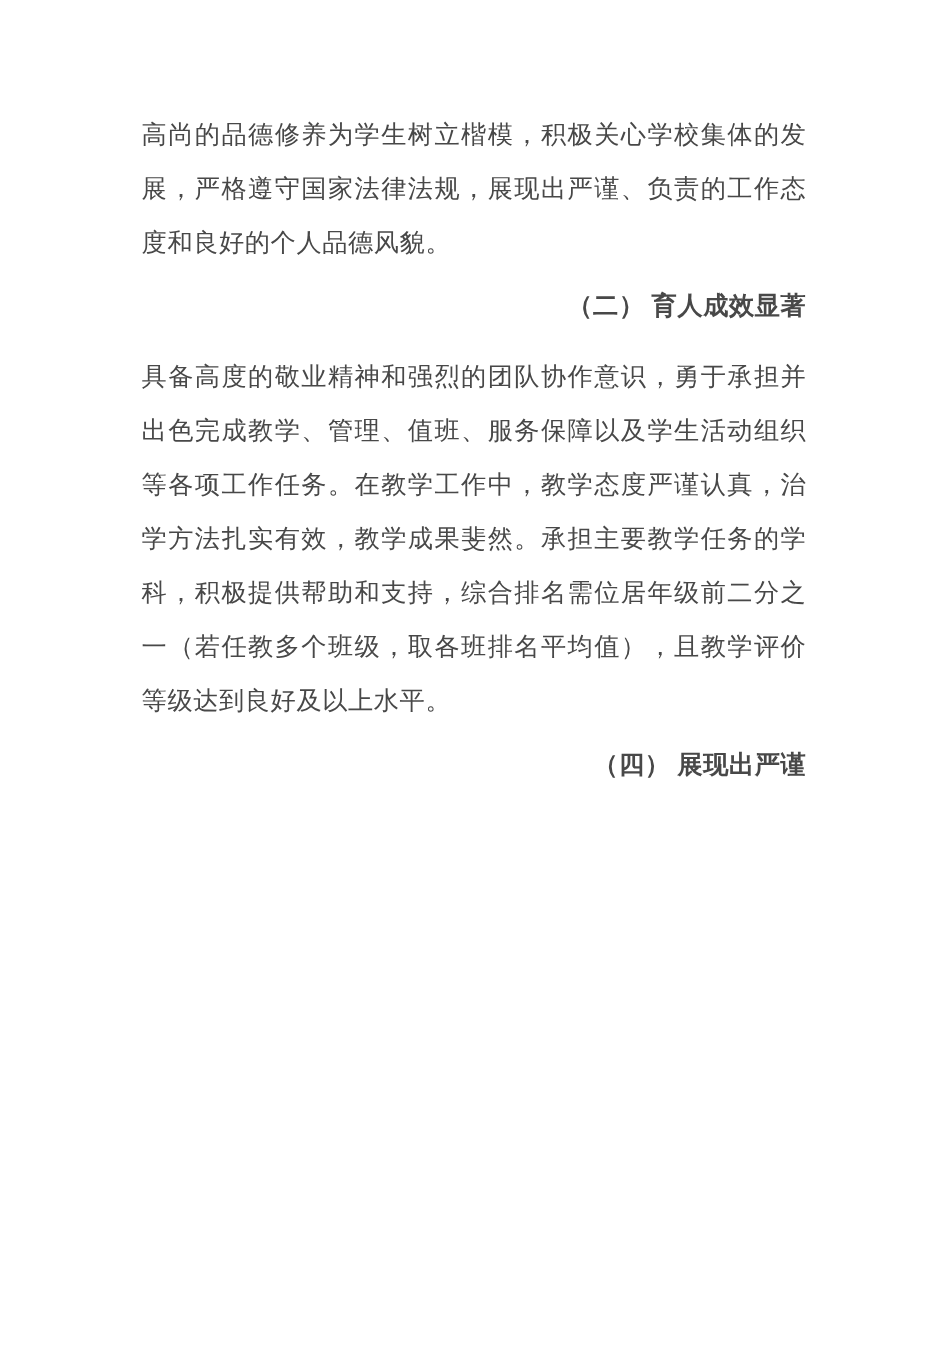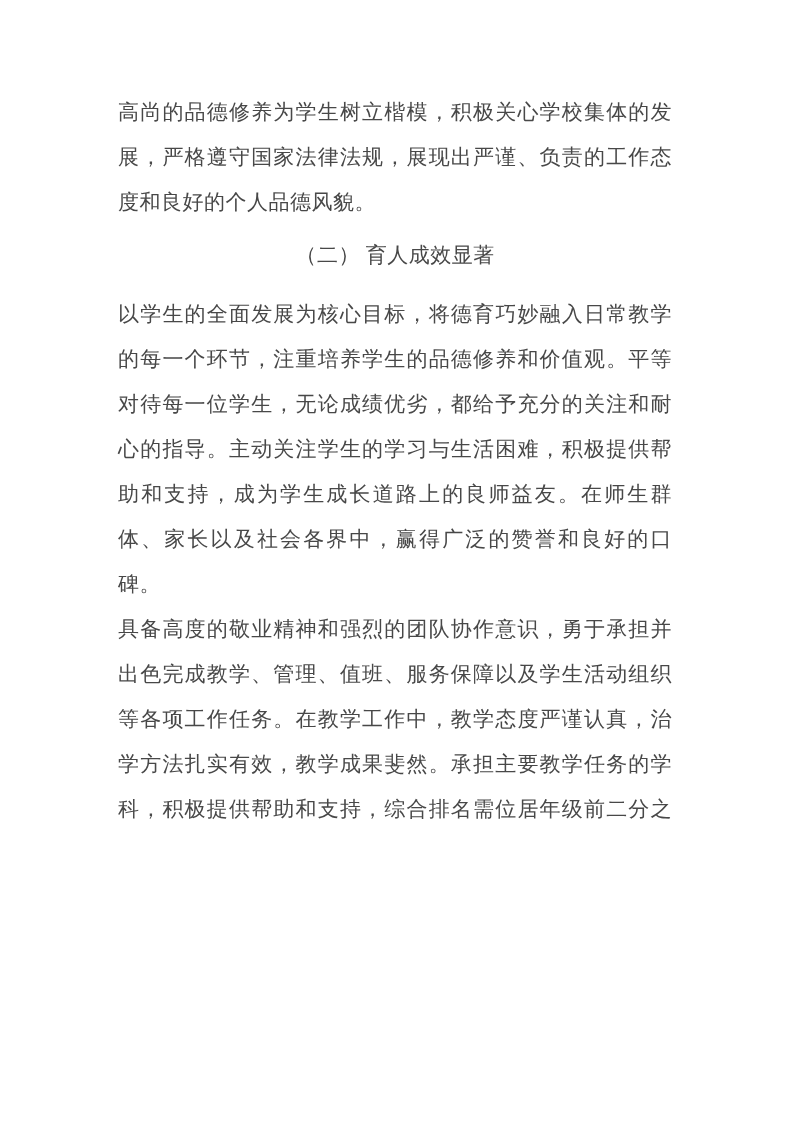--- a/index.html
+++ b/index.html
@@ -25,30 +25,29 @@
   .para {
     font-size: 21px;
     line-height: 45px;
     margin: 0;
     text-align: justify;
     letter-spacing: 0.5px;
   }
   .heading {
     font-size: 21px;
     line-height: 45px;
-    font-weight: normal;
+    font-weight: bold;
     margin: 8px 0 14px 0;
-    text-align: center;
+    text-align: right;
     letter-spacing: 0.5px;
   }
 </style>
 </head>
 <body>
 
 <div class="page">
   <div class="content">
     <p class="para">高尚的品德修养为学生树立楷模，积极关心学校集体的发展，严格遵守国家法律法规，展现出严谨、负责的工作态度和良好的个人品德风貌。</p>
     <h2 class="heading">（二） 育人成效显著</h2>
-    <p class="para">以学生的全面发展为核心目标，将德育巧妙融入日常教学的每一个环节，注重培养学生的品德修养和价值观。平等对待每一位学生，无论成绩优劣，都给予充分的关注和耐心的指导。主动关注学生的学习与生活困难，积极提供帮助和支持，成为学生成长道路上的良师益友。在师生群体、家长以及社会各界中，赢得广泛的赞誉和良好的口碑。</p>
     <p class="para">具备高度的敬业精神和强烈的团队协作意识，勇于承担并出色完成教学、管理、值班、服务保障以及学生活动组织等各项工作任务。在教学工作中，教学态度严谨认真，治学方法扎实有效，教学成果斐然。承担主要教学任务的学科，积极提供帮助和支持，综合排名需位居年级前二分之一（若任教多个班级，取各班排名平均值），且教学评价等级达到良好及以上水平。</p>
     <h2 class="heading">（四） 展现出严谨</h2>
   </div>
 </div>
 
 </body></html>

